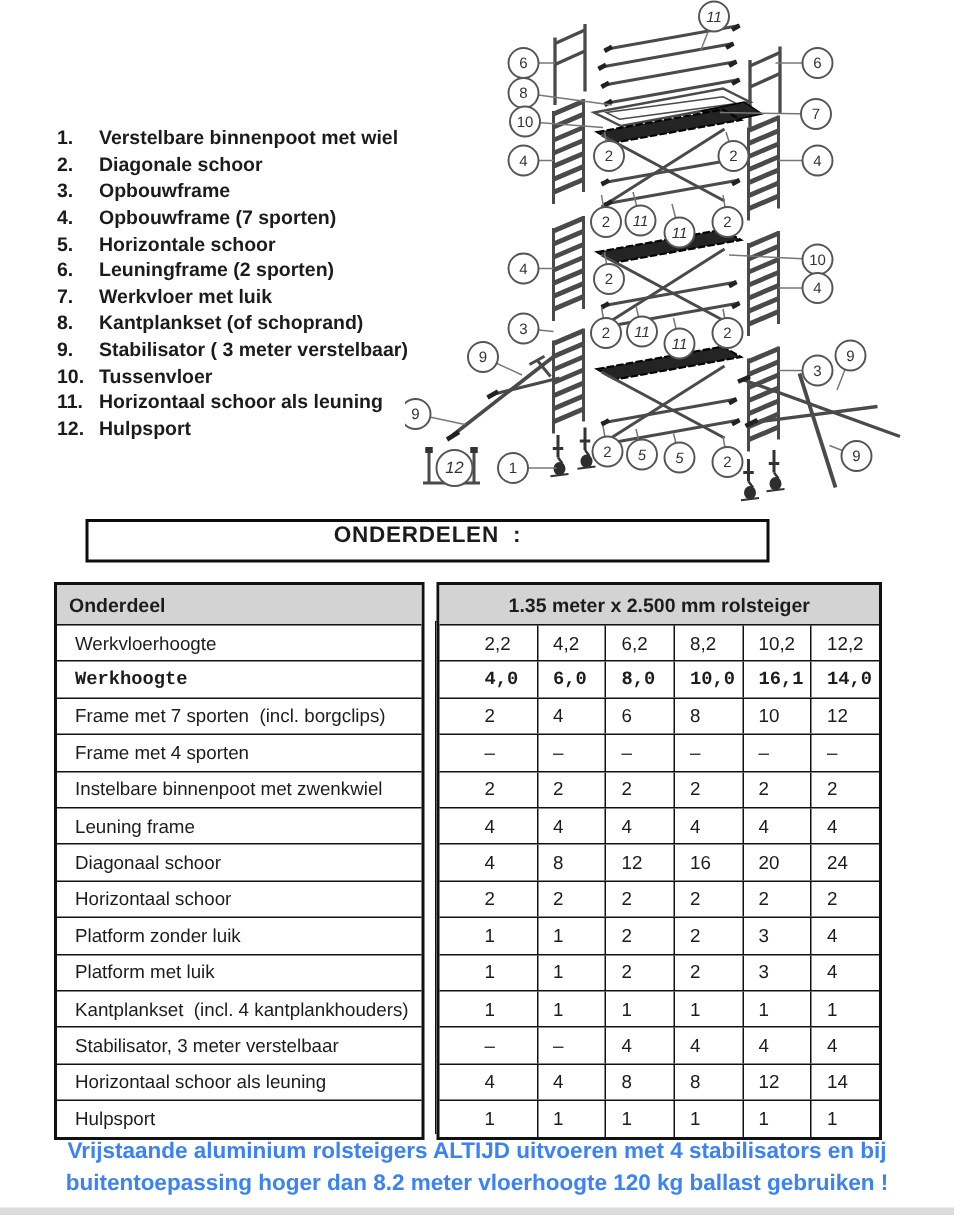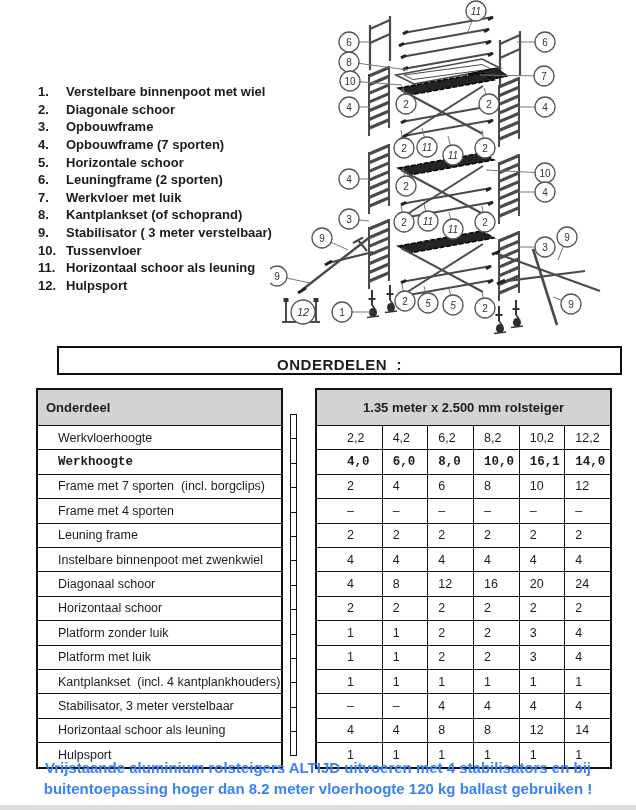--- a/index.html
+++ b/index.html
@@ -18,37 +18,37 @@
   
   .parts-list{position:absolute;left:38px;top:83px;width:250px;}
   .pl-row{display:flex;height:17.6px;align-items:center;font-size:13px;font-weight:600;color:#1b1b1b;}
   .pl-num{width:28px;flex:none;}
   .pl-txt{white-space:pre;}
 
   
   .diagram{position:absolute;left:270px;top:0;width:366px;height:345px;}
 
   
-  .sec-box{position:absolute;left:57px;top:346px;width:565px;height:29px;border:2px solid #0d0d0d;
-           display:flex;align-items:flex-end;justify-content:center;}
+  .sec-box{position:absolute;left:57px;top:346px;width:456px;height:29px;border:2px solid #0d0d0d;
+           display:flex;align-items:flex-start;justify-content:center;}
   .sec-box span{font-size:15px;font-weight:bold;letter-spacing:.5px;white-space:pre;}
 
   
   .tblwrap{position:absolute;left:36px;top:388px;width:564px;}
   .tbl-left{position:absolute;left:0;top:0;width:247px;border:2px solid var(--border);background:#fff;}
-  .tbl-right{position:absolute;left:279px;top:0;width:297px;border:2px solid var(--border);background:#fff;}
+  .tbl-right{position:absolute;left:255px;top:0;width:297px;border:2px solid var(--border);background:#fff;}
   .tbl-spacer{position:absolute;left:254px;top:26px;width:7px;border:1.5px solid var(--border);border-bottom:none;background:#fff;}
   .sp-cell{height:24.4px;border-bottom:1.5px solid var(--border);}
-  .thead{height:36px;background:var(--gray);border-bottom:1.5px solid var(--border);
+  .thead{height:27px;background:var(--gray);border-bottom:1.5px solid var(--border);
          display:flex;align-items:center;font-weight:bold;font-size:13px;}
   .tbl-left .thead{padding-left:8px;}
   .tbl-right .thead{justify-content:center;}
   .trow{height:24.4px;border-bottom:1.5px solid var(--border);display:flex;align-items:stretch;font-size:12.5px;}
   .trow:last-child{border-bottom:none;}
-  .lbl{display:flex;align-items:center;padding-left:20px;white-space:pre;}
+  .lbl{display:flex;align-items:center;padding-left:12px;white-space:pre;}
   .cell{flex:1;display:flex;align-items:center;padding-left:10px;border-left:1.5px solid var(--border);}
   .cell:first-child{border-left:none;margin-left:20px;}
   .trow.bold{font-weight:bold;font-family:Liberation Mono, monospace;}
 
   
   .warn{position:absolute;left:36px;top:757px;width:564px;text-align:center;
         font-size:15px;font-weight:bold;line-height:21px;color:#3b82f6;}
   .band{position:absolute;left:0;top:805px;width:636px;height:5px;background:var(--band);}
 </style>
 </head>
@@ -328,24 +328,24 @@
         <div class="trow bold">
           <div class="lbl">Werkhoogte</div>
         </div>
         <div class="trow">
           <div class="lbl">Frame met 7 sporten  (incl. borgclips)</div>
         </div>
         <div class="trow">
           <div class="lbl">Frame met 4 sporten</div>
         </div>
         <div class="trow">
+          <div class="lbl">Instelbare binnenpoot met zwenkwiel</div>
+        </div>
+        <div class="trow">
           <div class="lbl">Leuning frame</div>
-        </div>
-        <div class="trow">
-          <div class="lbl">Instelbare binnenpoot met zwenkwiel</div>
         </div>
         <div class="trow">
           <div class="lbl">Diagonaal schoor</div>
         </div>
         <div class="trow">
           <div class="lbl">Horizontaal schoor</div>
         </div>
         <div class="trow">
           <div class="lbl">Platform zonder luik</div>
         </div>

